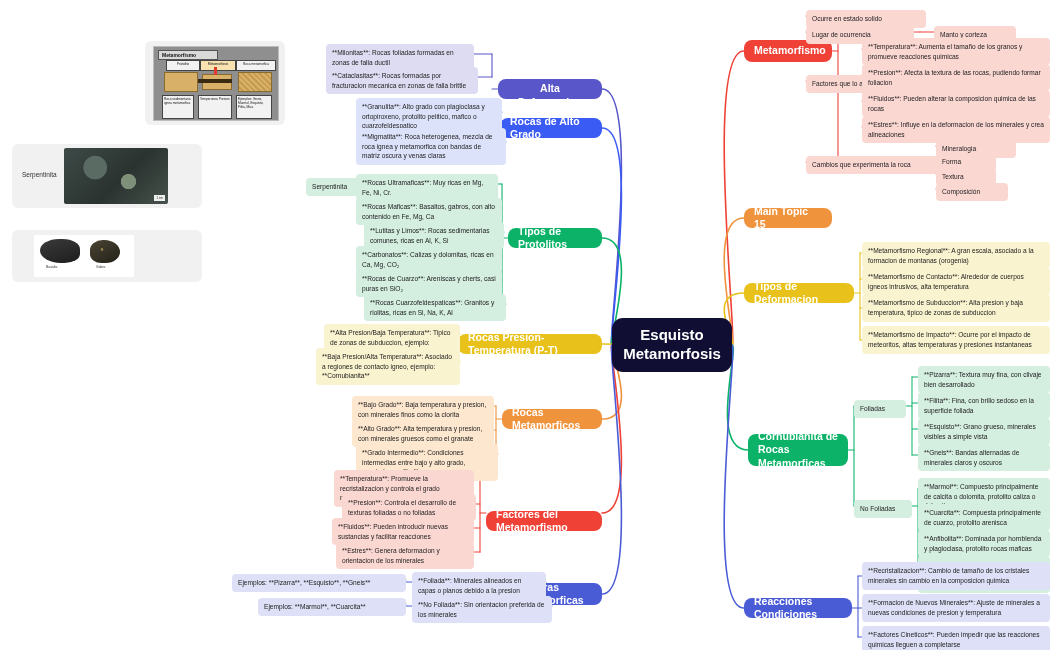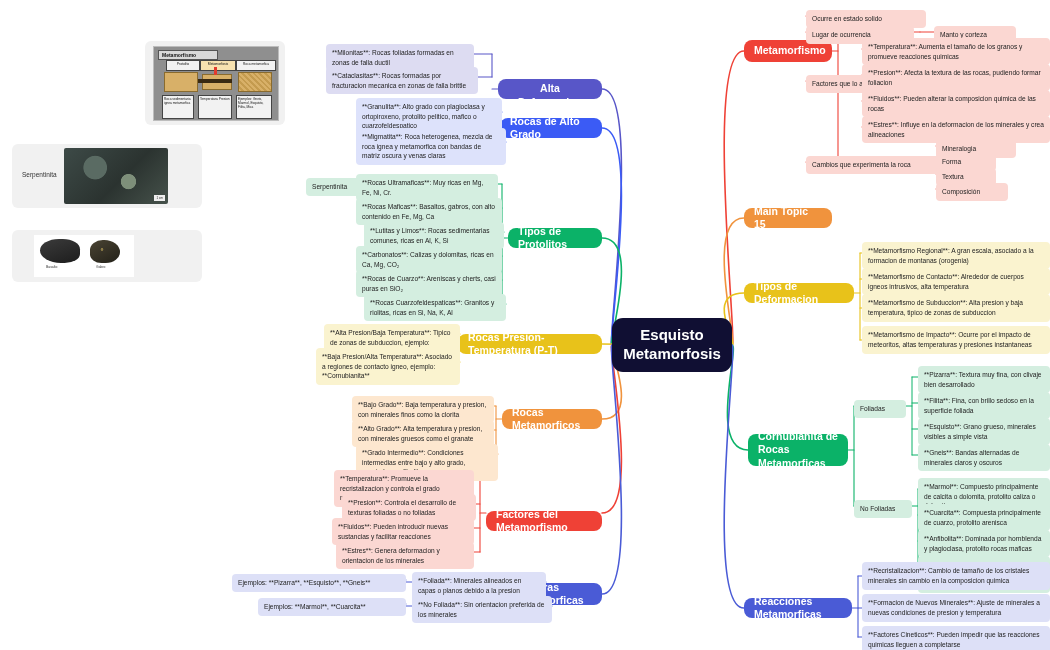--- a/index.html
+++ b/index.html
@@ -226,21 +226,21 @@
       <div class="node leaf" style="left: 918px; top: 504px; width: 132px; min-height: 22px; position: absolute; background: rgb(212, 238, 224); color: rgb(34, 34, 34);">
         <span>**Cuarcita**: Compuesta principalmente de cuarzo, protolito arenisca</span>
       </div>
       <div class="node leaf" style="left: 918px; top: 530px; width: 132px; min-height: 22px; position: absolute; background: rgb(212, 238, 224); color: rgb(34, 34, 34);">
         <span>**Anfibolita**: Dominada por hornblenda y plagioclasa, protolito rocas maficas</span>
       </div>
       <div class="node leaf" style="left: 918px; top: 556px; width: 132px; min-height: 22px; position: absolute; background: rgb(212, 238, 224); color: rgb(34, 34, 34);">
         <span>**Eclogita**: Compuesta de clinopiroxeno y granate, sin plagioclasa, protolito basaltico</span>
       </div>
       <div class="node branch" style="left: 744px; top: 598px; width: 108px; min-height: 20px; position: absolute; background: rgb(74, 91, 214); color: rgb(255, 255, 255); height: 20px; justify-content: flex-start;">
-        <span>Reacciones Metamorficas</span>
+        <span>Reacciones Condiciones</span>
       </div>
       <div class="node leaf" style="left: 862px; top: 562px; width: 188px; min-height: 28px; position: absolute; background: rgb(221, 224, 247); color: rgb(34, 34, 34);">
         <span>**Recristalizacion**: Cambio de tamaño de los cristales minerales sin cambio en la composicion quimica</span>
       </div>
       <div class="node leaf" style="left: 862px; top: 594px; width: 188px; min-height: 28px; position: absolute; background: rgb(221, 224, 247); color: rgb(34, 34, 34);">
         <span>**Formacion de Nuevos Minerales**: Ajuste de minerales a nuevas condiciones de presion y temperatura</span>
       </div>
       <div class="node leaf" style="left: 862px; top: 626px; width: 188px; min-height: 22px; position: absolute; background: rgb(221, 224, 247); color: rgb(34, 34, 34);">
         <span>**Factores Cineticos**: Pueden impedir que las reacciones quimicas lleguen a completarse</span>
       </div>

